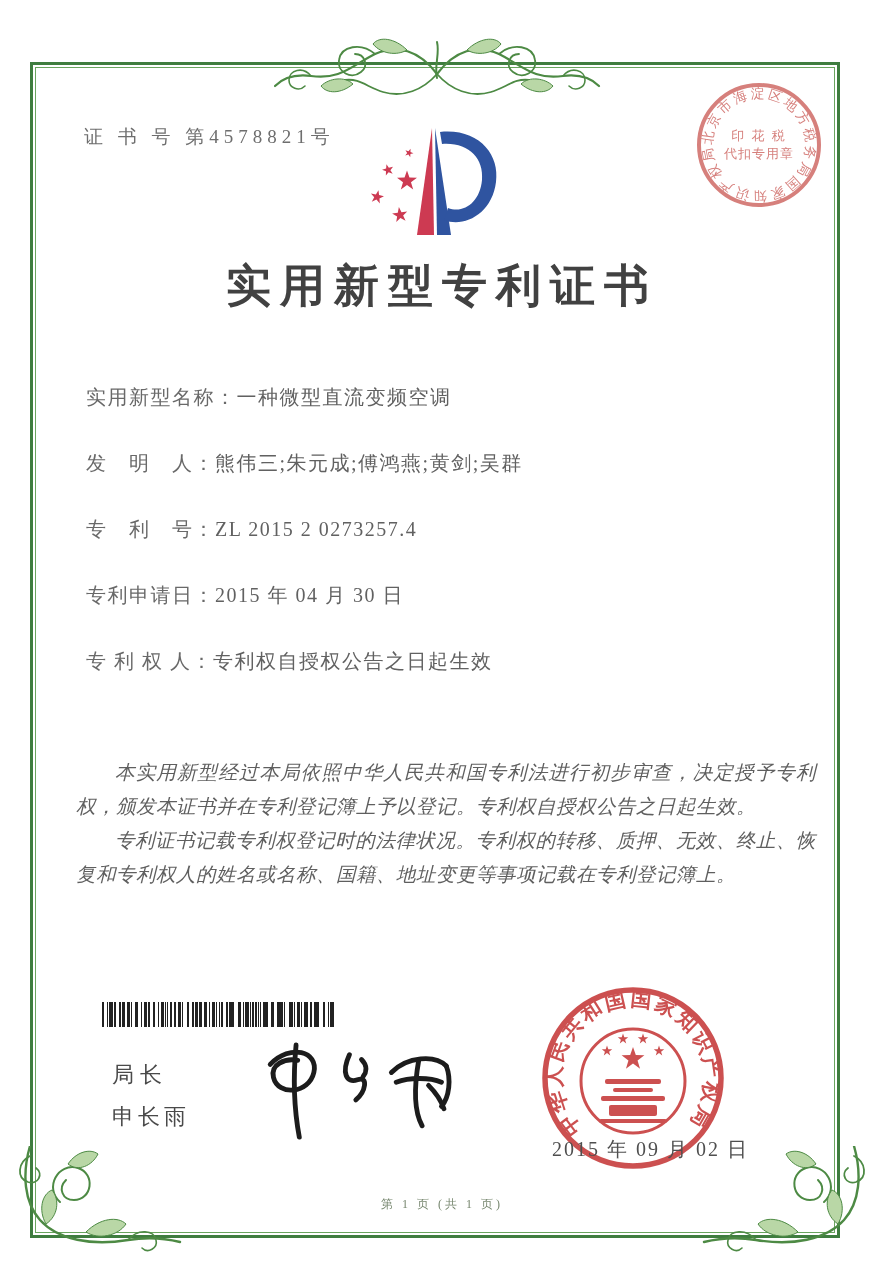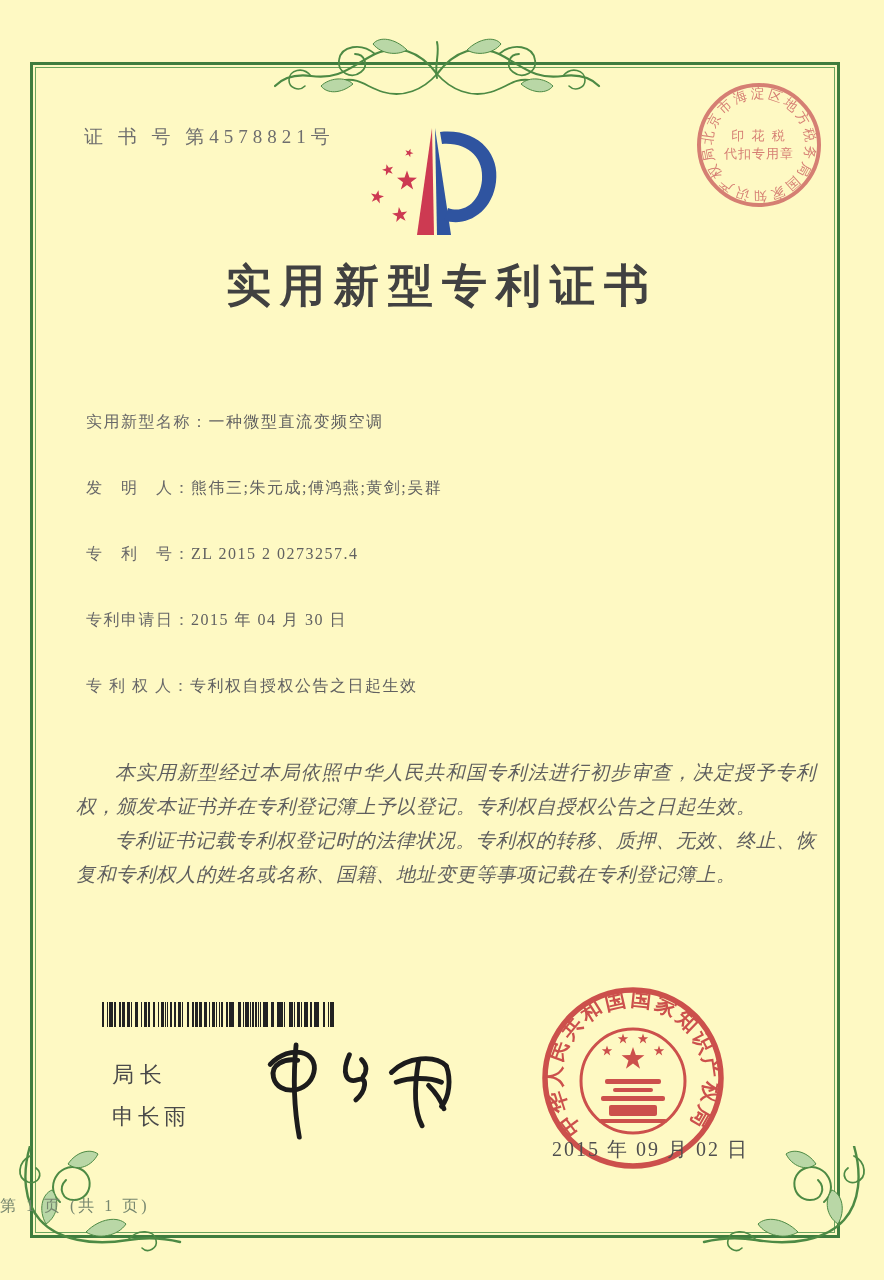--- a/index.html
+++ b/index.html
@@ -1,18 +1,18 @@
 <!DOCTYPE html>
 <html><head>
 <meta charset="utf-8">
 <style>
   html,body{margin:0;padding:0;background:#e8e8e4;}
   .page{
     position:relative;width:884px;height:1280px;margin:0 auto;
-    background:#fef9c3;overflow:hidden;
+    background:#ffffff;overflow:hidden;
     font-family:"Liberation Serif","DejaVu Serif",serif;
   }
   
   .frame-outer{position:absolute;left:30px;top:62px;width:810px;height:1176px;
     border:3px solid #3f7d3f;box-sizing:border-box;}
   .frame-inner{position:absolute;inset:2px;border:1px solid #6aa55f;}
   
   .top-ornament{position:absolute;left:272px;top:24px;}
   .corner-bl{position:absolute;left:16px;top:1146px;}
   .corner-br{position:absolute;left:698px;top:1146px;transform:scaleX(-1);}
@@ -23,22 +23,22 @@
     letter-spacing:5px;}
   .logo{position:absolute;left:362px;top:120px;}
   .title{position:absolute;left:0;top:256px;width:884px;text-align:center;margin:0;
     font-size:45px;font-weight:700;letter-spacing:9px;color:#414141;}
   
   .small-seal{position:absolute;left:694px;top:80px;opacity:.85;}
   .seal-red{fill:#cf6a66;}
   .seal-ring{fill:none;stroke:#cf6a66;}
   
   .fields{position:absolute;left:86px;top:384px;}
-  .field-row{height:24px;margin-bottom:42px;font-size:16px;color:#696969;
-    letter-spacing:1.5px;white-space:nowrap;margin-top:28px;}
+  .field-row{height:24px;margin-bottom:42px;font-size:20px;color:#696969;
+    letter-spacing:1.5px;white-space:nowrap;}
   .field-label{color:#696969;}
   .field-value{color:#616161;}
   
   .paragraphs{position:absolute;left:76px;top:756px;width:740px;}
   .paragraphs p{margin:0;font-size:19.5px;line-height:34px;color:#5f5f5f;
     text-indent:2em;text-align:justify;letter-spacing:0.5px;font-style:italic;}
   
   .barcode{position:absolute;left:102px;top:1002px;width:232px;height:25px;
     background:
       repeating-linear-gradient(90deg,#222 0 2px,transparent 2px 5px,#222 5px 6px,transparent 6px 8px,#222 8px 11px,transparent 11px 12px,#222 12px 13px,transparent 13px 17px),
@@ -48,22 +48,22 @@
   .director-label{position:absolute;left:112px;top:1060px;font-size:22px;color:#4a4a4a;letter-spacing:6px;}
   .director-name{position:absolute;left:112px;top:1102px;font-size:22px;color:#4a4a4a;letter-spacing:4px;}
   .signature{position:absolute;left:246px;top:1028px;}
   
   .big-seal{position:absolute;left:538px;top:983px;opacity:.92;}
   .bigseal-red{fill:#c84242;}
   .bigseal-ring{fill:none;stroke:#c84242;}
   .seal-date{position:absolute;left:552px;top:1136px;font-size:20px;color:#4f4f4f;
     letter-spacing:2px;z-index:5;}
   
-  .footer{position:absolute;left:0;top:1196px;width:884px;text-align:left;
-    font-size:16px;color:#77876f;letter-spacing:3px;}
+  .footer{position:absolute;left:0;top:1196px;width:884px;text-align:center;
+    font-size:12px;color:#77876f;letter-spacing:3px;}
 </style>
 </head>
 <body>
 
 <svg width="0" height="0" style="position:absolute">
   <defs>
     <path id="star5" d="M0,-10 L2.35,-3.24 L9.51,-3.09 L3.8,1.24 L5.88,8.09 L0,3.82 L-5.88,8.09 L-3.8,1.24 L-9.51,-3.09 L-2.35,-3.24 Z"></path>
   </defs>
 </svg>
 

